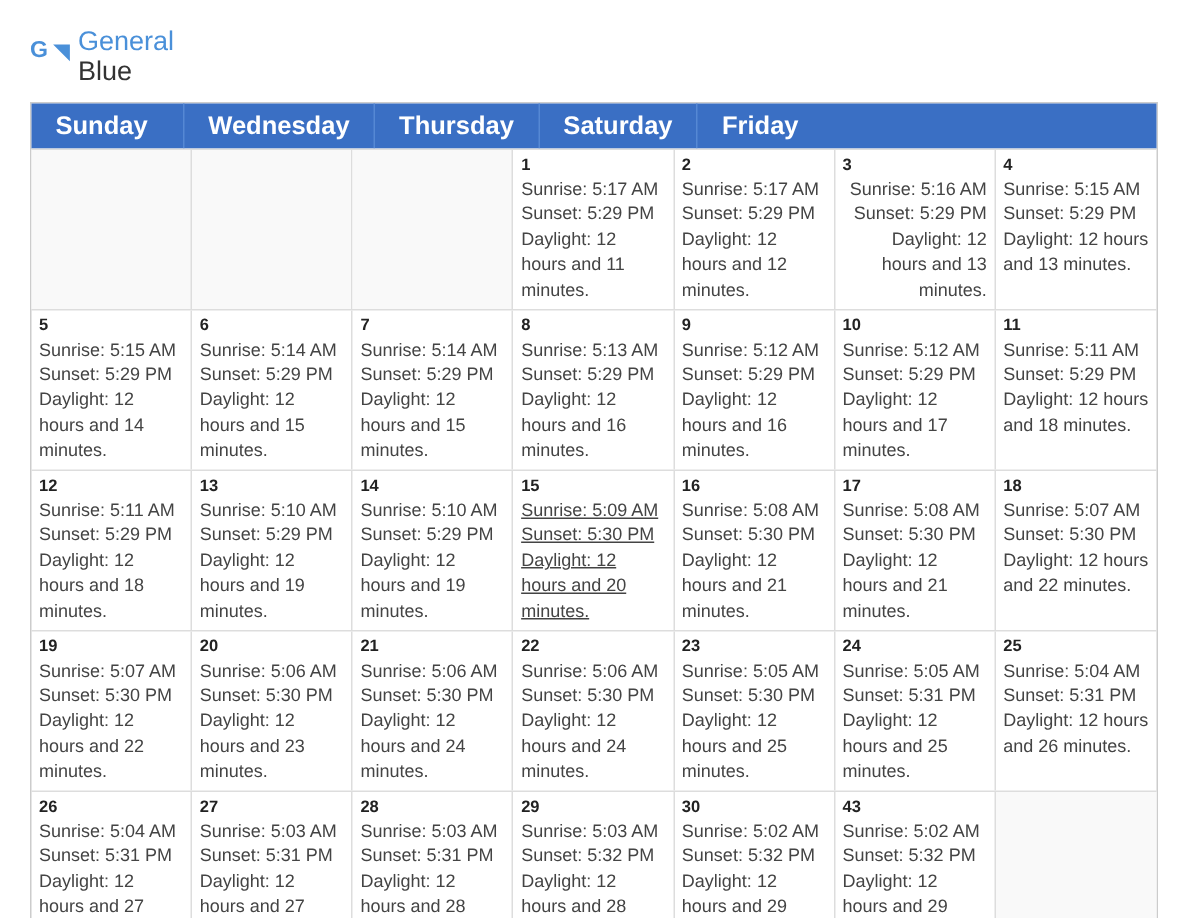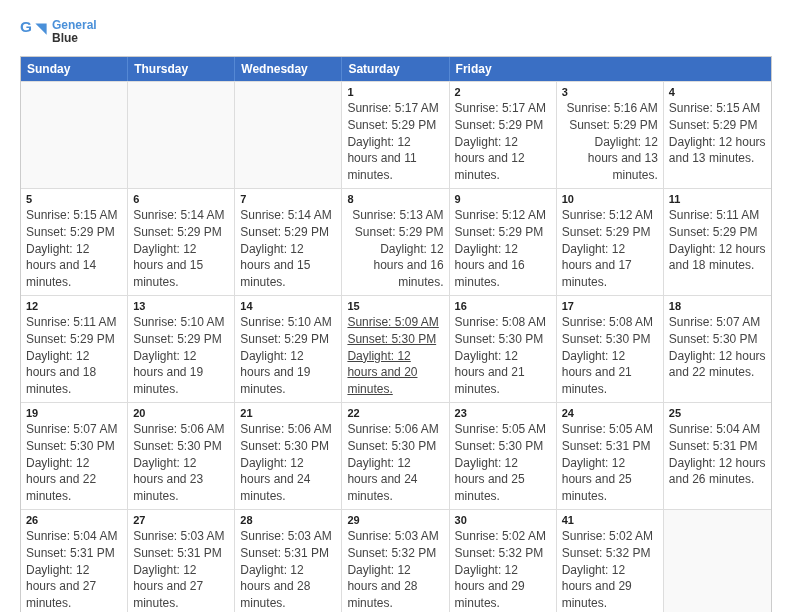--- a/index.html
+++ b/index.html
@@ -22,22 +22,22 @@
       justify-content: space-between;
       align-items: flex-start;
       margin-bottom: 10px;
     }
     .logo {
       display: flex;
       align-items: center;
       gap: 4px;
     }
     .logo-text {
-      font-size: 12px;
-      font-weight: bold;
+      font-size: 18px;
+      font-weight: normal;
       line-height: 1.1;
       color: #333;
     }
     .logo-text span {
       color: #4a90d9;
     }
     .logo-icon {
       width: 28px;
       height: 28px;
     }
@@ -61,22 +61,22 @@
       border: 1px solid #ccc;
     }
     .cal-header {
       display: grid;
       grid-template-columns: repeat(7, 1fr);
       background: #3a6fc4;
     }
     .cal-header-cell {
       color: #fff;
       font-weight: bold;
-      font-size: 12px;
-      padding: 5px 6px;
+      font-size: 17px;
+      padding: 5px 16px;
       text-align: left;
       border-right: 1px solid #5588d4;
     }
     .cal-header-cell:last-child { border-right: none; }
     .cal-body {
       flex: 1;
       display: flex;
       flex-direction: column;
     }
     .cal-row {
@@ -124,22 +124,22 @@
     </div>
     <div class="title-block">
       <div class="month-title"></div>
       <div class="location"></div>
     </div>
   </div>
 
   <div class="calendar">
     <div class="cal-header">
     <div class="cal-header-cell">Sunday</div>
+        <div class="cal-header-cell">Wednesday</div>
         <div class="cal-header-cell">Thursday</div>
-        <div class="cal-header-cell">Wednesday</div>
         <div class="cal-header-cell">Saturday</div>
         <div class="cal-header-cell">Friday</div>
       </div>
     <div class="cal-body">
     <div class="cal-row">
           <div class="cal-cell empty"></div>
           <div class="cal-cell empty"></div>
           <div class="cal-cell empty"></div>
           <div class="cal-cell">
             <div class="day-num">1</div>
@@ -180,21 +180,21 @@
 Daylight: 12 hours and 15 minutes.</div>
           </div>
           <div class="cal-cell">
             <div class="day-num">7</div>
             <div class="day-info" style="white-space: pre-line;">Sunrise: 5:14 AM
 Sunset: 5:29 PM
 Daylight: 12 hours and 15 minutes.</div>
           </div>
           <div class="cal-cell">
             <div class="day-num">8</div>
-            <div class="day-info" style="white-space: pre-line; text-align: right;">Sunrise: 5:13 AM
+            <div class="day-info" style="white-space: pre-line;">Sunrise: 5:13 AM
 Sunset: 5:29 PM
 Daylight: 12 hours and 16 minutes.</div>
           </div>
           <div class="cal-cell">
             <div class="day-num">9</div>
             <div class="day-info" style="white-space: pre-line;">Sunrise: 5:12 AM
 Sunset: 5:29 PM
 Daylight: 12 hours and 16 minutes.</div>
           </div>
           <div class="cal-cell">
@@ -323,21 +323,21 @@
 Sunset: 5:32 PM
 Daylight: 12 hours and 28 minutes.</div>
           </div>
           <div class="cal-cell">
             <div class="day-num">30</div>
             <div class="day-info" style="white-space: pre-line;">Sunrise: 5:02 AM
 Sunset: 5:32 PM
 Daylight: 12 hours and 29 minutes.</div>
           </div>
           <div class="cal-cell">
-            <div class="day-num">41</div>
+            <div class="day-num">43</div>
             <div class="day-info" style="white-space: pre-line;">Sunrise: 5:02 AM
 Sunset: 5:32 PM
 Daylight: 12 hours and 29 minutes.</div>
           </div>
           <div class="cal-cell empty"></div>
         </div>
       </div>
   </div>
 </div>
 

